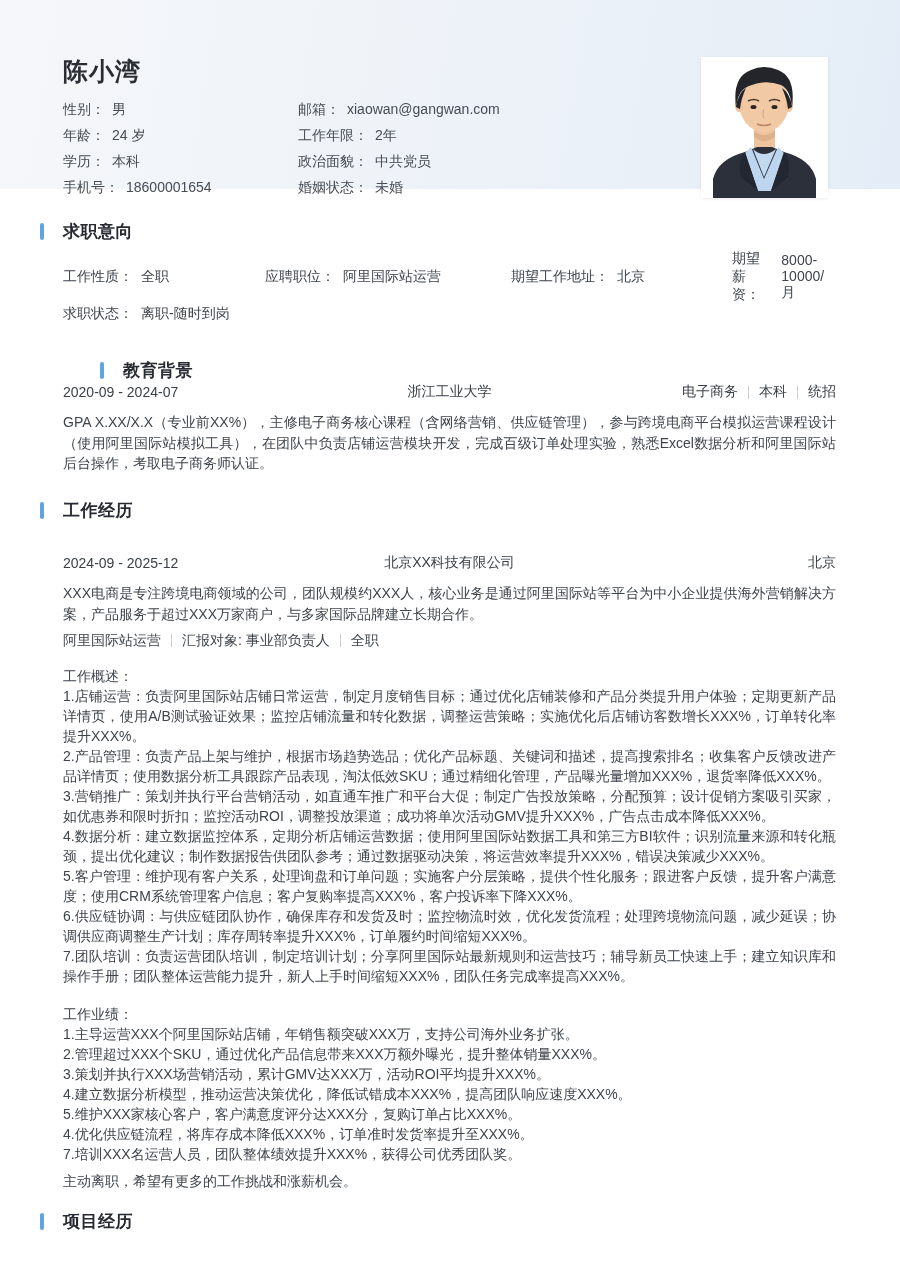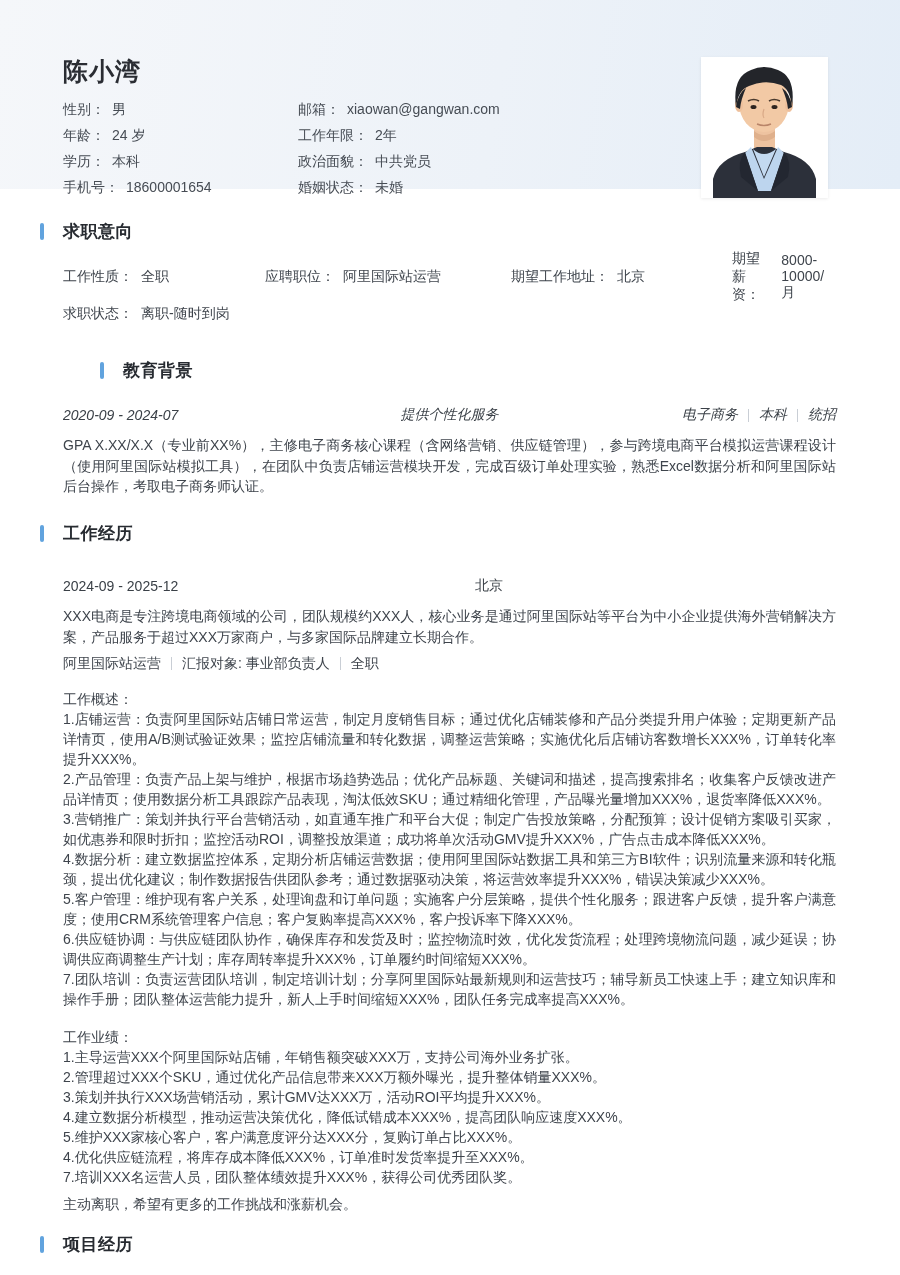--- a/index.html
+++ b/index.html
@@ -64,21 +64,21 @@
   .exp-row { display: flex; align-items: center; height: 20px; color: #3a4047; }
   .exp-row .left  { width: 220px; }
   .exp-row .mid   { flex: 1; text-align: center; }
   .exp-row .right { width: 220px; text-align: right; display: flex; justify-content: flex-end; align-items: center; }
   .sep {
     display: inline-block; width: 1px; height: 13px;
     background: #c9ced5; margin: 0 10px; vertical-align: -2px;
   }
   .para { line-height: 20.5px; text-align: justify; color: #3e444c; }
   #edu-title  { margin-top: 36px; margin-left: 37px; }
-  .edu-row    { margin-top: 25px; font-style: italic; }
+  .edu-row    { margin-top: 2px; }
   .edu-desc   { margin-top: 10px; }
   #work-title { margin-top: 27px; }
   .work-row   { margin-top: 32px; }
   .work-intro { margin-top: 10px; line-height: 21px; }
   .role-line  { margin-top: 6px; height: 20px; display: flex; align-items: center; color: #3e444c; }
   .duty-block { margin-top: 15px; }
   .duty-block p, .ach-block p { line-height: 20px; margin: 0; text-align: justify; }
   .ach-block  { margin-top: 18px; }
   .leave-line { margin-top: 7px; line-height: 20px; }
   #job-title  { margin-top: 32px; }
@@ -192,37 +192,38 @@
     <span class="lbl">求职状态：</span>
     <span>离职-随时到岗</span>
   </div>
 
   <div class="section-title" id="edu-title">
     <span class="title-bar"></span>
     <h2>教育背景</h2>
   </div>
   <div class="exp-row edu-row">
     <div class="left">2020-09 - 2024-07</div>
-    <div class="mid">提供个性化服务</div>
+    <div class="mid">浙江工业大学</div>
     <div class="right">
       <span>电子商务</span>
       <span class="sep"></span>
       <span>本科</span>
       <span class="sep"></span>
       <span>统招</span>
     </div>
   </div>
   <p class="para edu-desc">GPA X.XX/X.X（专业前XX%），主修电子商务核心课程（含网络营销、供应链管理），参与跨境电商平台模拟运营课程设计（使用阿里国际站模拟工具），在团队中负责店铺运营模块开发，完成百级订单处理实验，熟悉Excel数据分析和阿里国际站后台操作，考取电子商务师认证。</p>
 
   <div class="section-title" id="work-title">
     <span class="title-bar"></span>
     <h2>工作经历</h2>
   </div>
   <div class="exp-row work-row">
     <div class="left">2024-09 - 2025-12</div>
+    <div class="mid">北京XX科技有限公司</div>
     <div class="right">北京</div>
   </div>
   <p class="para work-intro">XXX电商是专注跨境电商领域的公司，团队规模约XXX人，核心业务是通过阿里国际站等平台为中小企业提供海外营销解决方案，产品服务于超过XXX万家商户，与多家国际品牌建立长期合作。</p>
   <div class="role-line">
     <span>阿里国际站运营</span>
     <span class="sep"></span>
     <span>汇报对象: 事业部负责人</span>
     <span class="sep"></span>
     <span>全职</span>
   </div>

